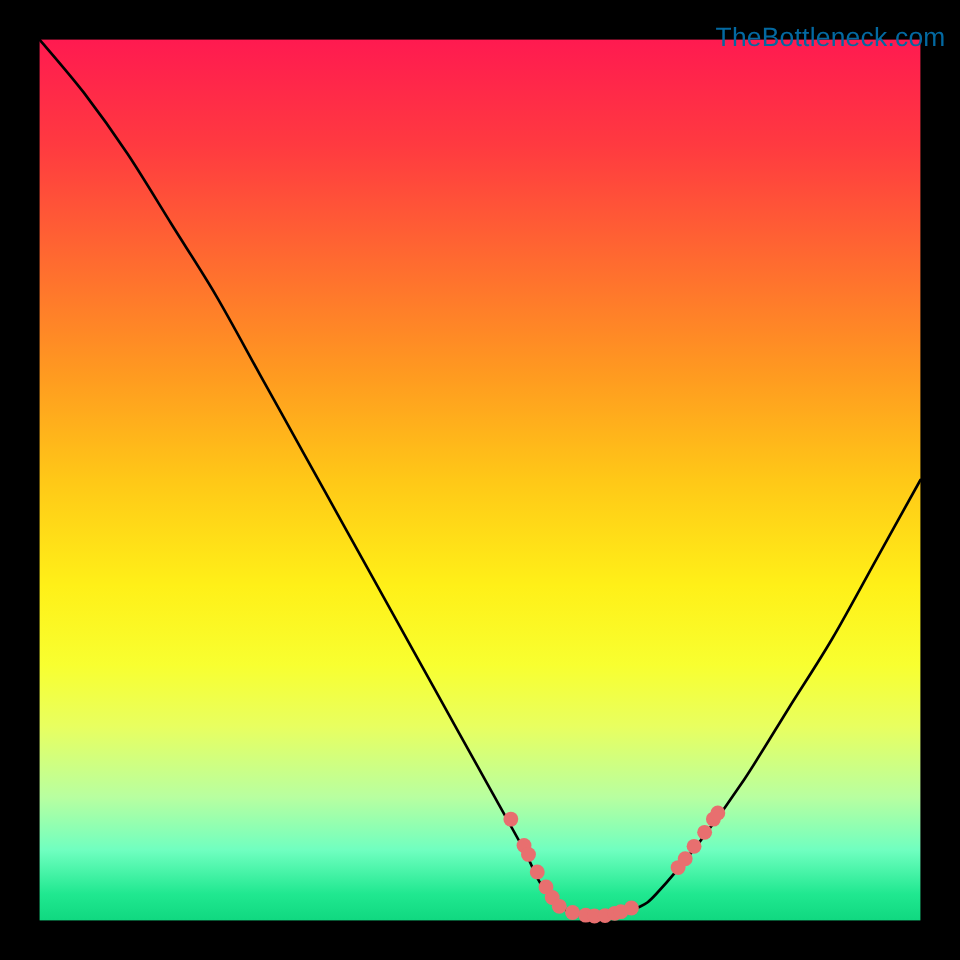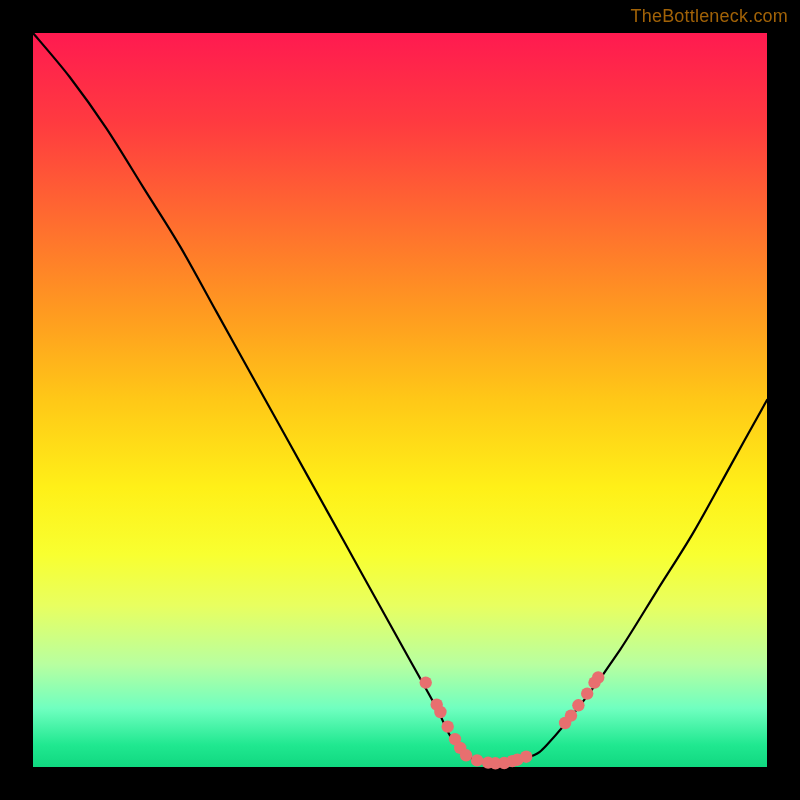--- a/index.html
+++ b/index.html
@@ -33,24 +33,24 @@
       #f8ff30 71%,
       #e8ff60 78%,
       #b8ffa0 86%,
       #70ffc0 92%,
       #20e890 97%,
       #10d880 100%
     );
   }
   .watermark {
     position: absolute;
-    top: 6px;
+    top: 18px;
     right: 12px;
-    color: #a16207;
-    font-size: 18px;
+    color: #0369a1;
+    font-size: 22px;
     font-weight: 500;
     letter-spacing: 0.2px;
     user-select: none;
   }
   svg.curve {
     position: absolute;
     left: 0;
     top: 0;
     width: 734px;
     height: 734px;

